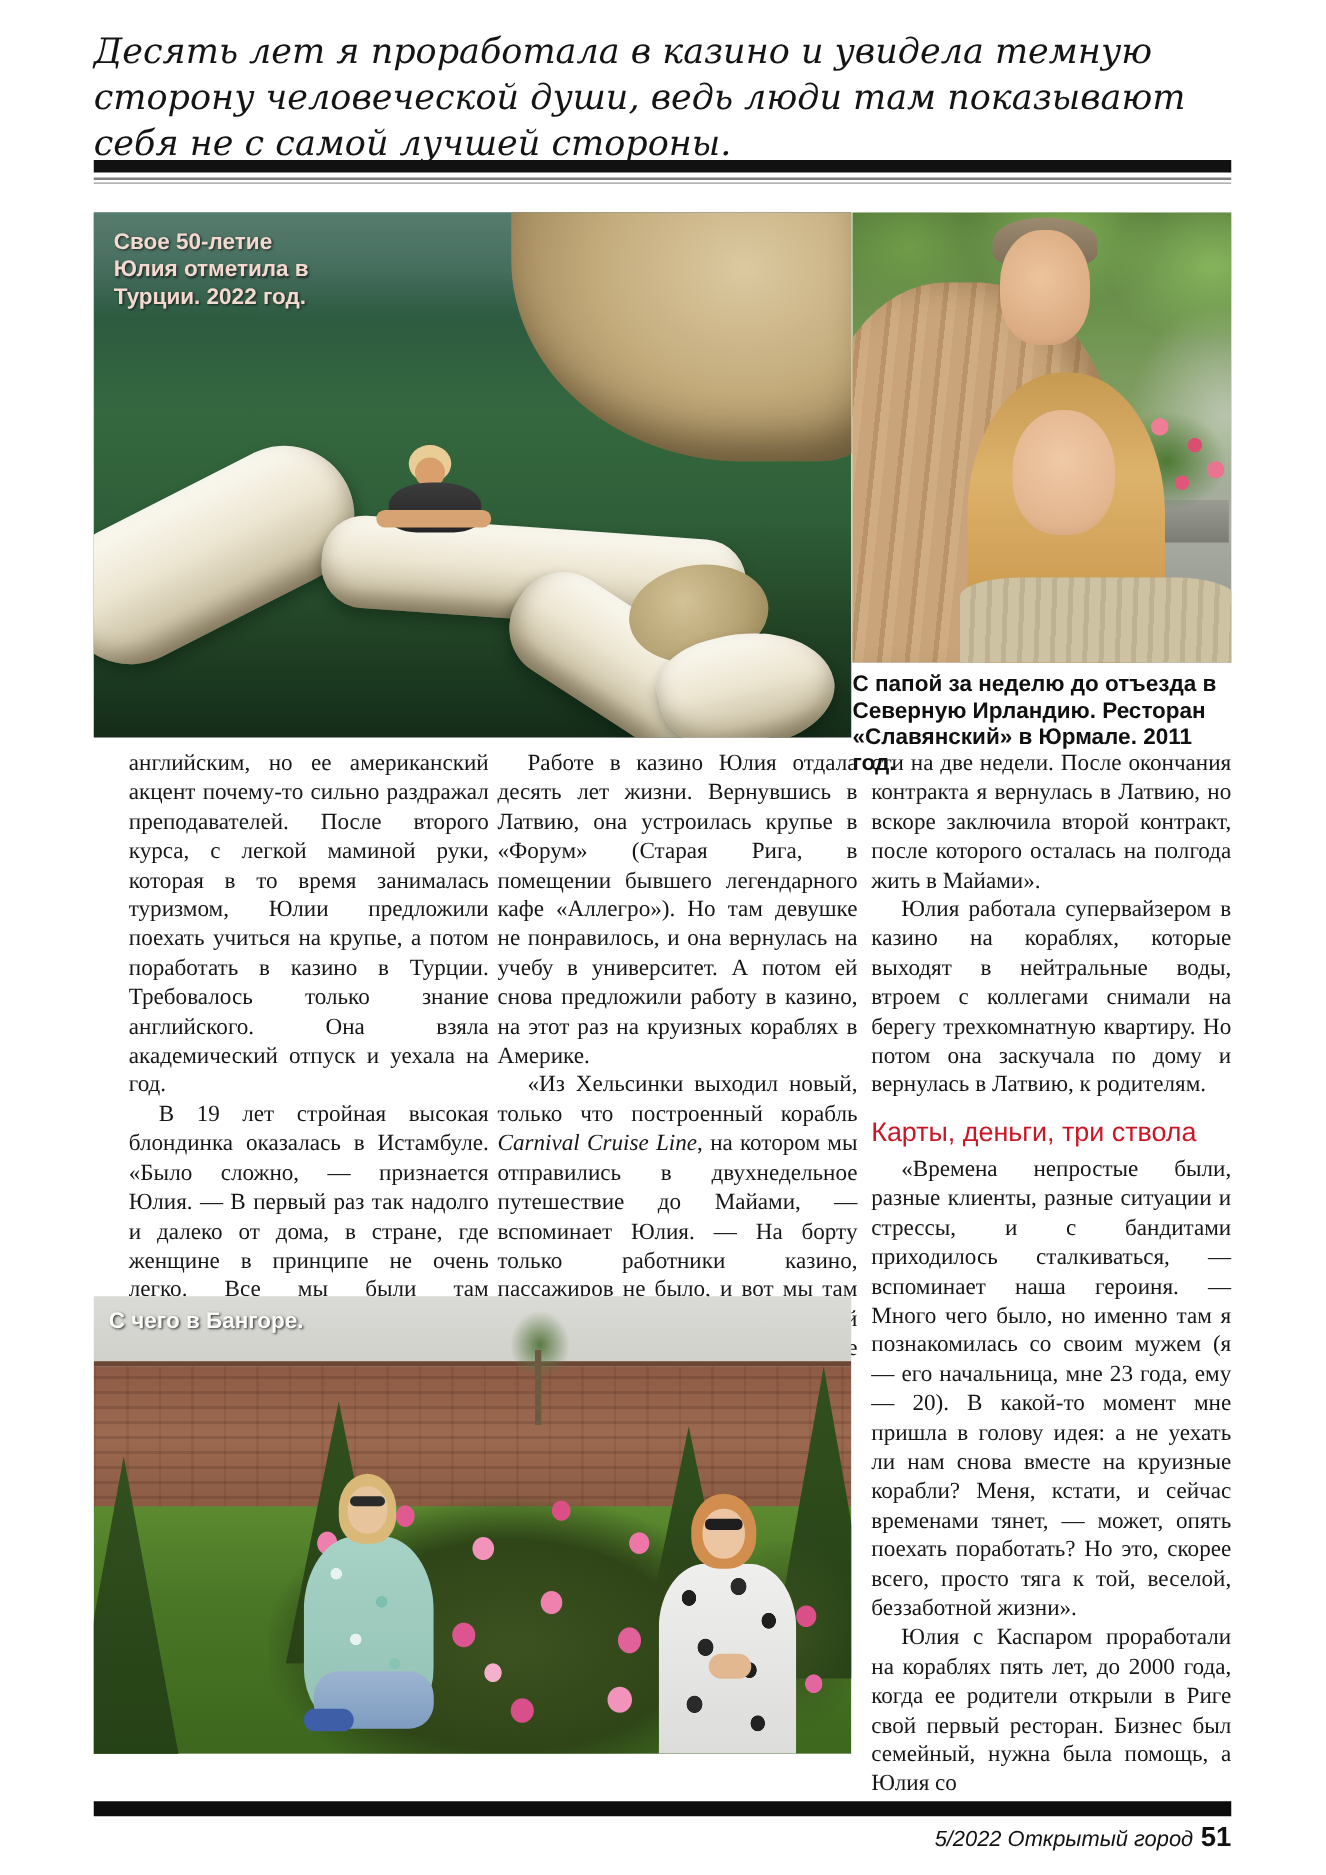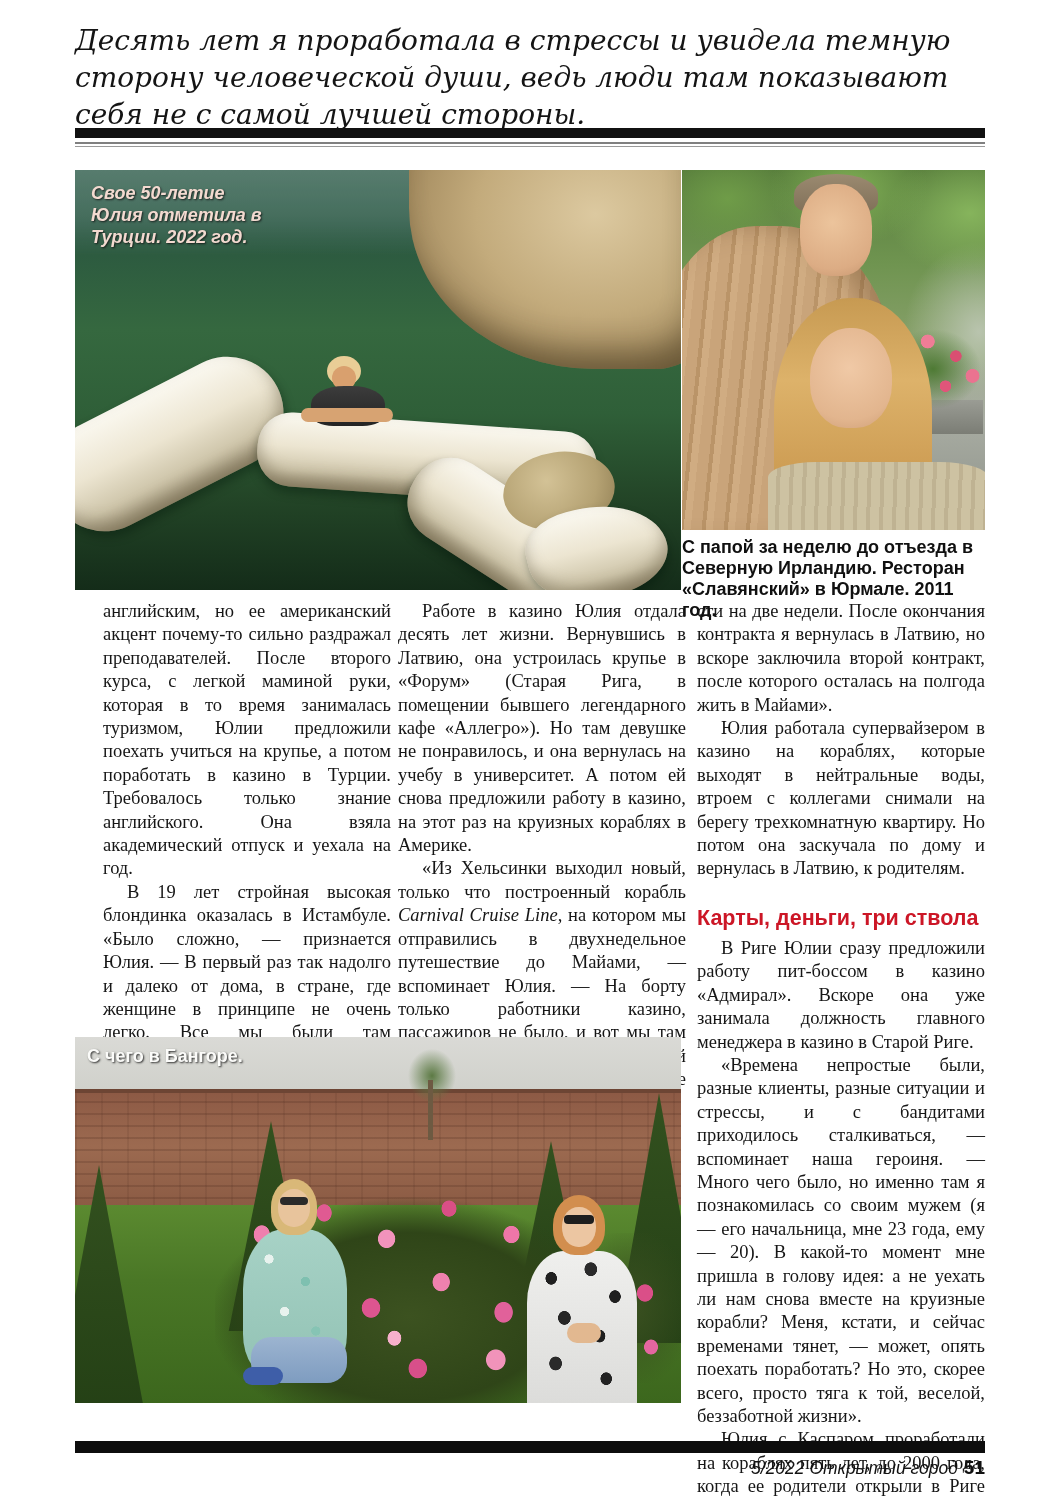--- a/index.html
+++ b/index.html
@@ -46,21 +46,21 @@
   .pool-woman-hair{left:252px;top:186px;width:34px;height:30px;border-radius:50%;background:#e9cd96;}
   .pool-woman-face{left:257px;top:196px;width:24px;height:24px;border-radius:50%;background:#d9a06e;}
   .pool-woman-body{left:236px;top:216px;width:74px;height:40px;border-radius:45% 45% 30% 30%;
     background:linear-gradient(180deg,#3c3c3c,#242424);}
   .pool-woman-arm{left:226px;top:238px;width:92px;height:14px;border-radius:8px;background:#d7a372;}
   .photo-caption-overlay{
     font-family:"Liberation Sans", sans-serif;font-weight:bold;
     font-size:18px;line-height:22px;white-space:pre-line;
     text-shadow:1px 1px 2px rgba(20,20,20,.85);
   }
-  .cap-pool{left:16px;top:12px;color:#f3dad0;font-style:italic;}
+  .cap-pool{left:16px;top:12px;color:#f3dad0;}
 
   
   .photo-father{
     left:682px;top:170px;width:303px;height:360px;overflow:hidden;
     background:
       radial-gradient(90px 70px at 15% 8%,#6f9c48 0%,rgba(90,130,60,0) 70%),
       radial-gradient(110px 80px at 55% 5%,#7fae54 0%,rgba(100,150,70,0) 72%),
       radial-gradient(120px 90px at 95% 12%,#86b45c 0%,rgba(110,160,80,0) 70%),
       radial-gradient(100px 120px at 98% 45%,#b9c4ae 0%,rgba(160,170,150,0) 75%),
       linear-gradient(180deg,#587e3c 0%,#6f9450 26%,#87a06a 48%,#98a289 70%,#9d9e96 100%);
@@ -99,23 +99,23 @@
   
   .col{top:600px;width:288px;font-size:18.5px;line-height:23.4px;
     text-align:justify;color:#161616;}
   .col p{margin:0;}
   .col p.indent{text-indent:24px;}
   .col .it{font-style:italic;}
   .col1{left:59px;margin-left:44px;}
   .col2{left:398px;}
   .col3{left:697px;}
   .col-heading{
-    font-family:"Liberation Sans", sans-serif;font-weight:bold;
+    font-family:"Liberation Sans", sans-serif;font-weight:normal;
     font-size:21.5px;line-height:24px;color:#cc1626;
-    margin:25px 0 7px;text-align:left;text-indent:0;
+    margin:13px 0 7px;text-align:left;text-indent:0;
   }
 
   
   .photo-garden{
     left:75px;top:1037px;width:606px;height:366px;overflow:hidden;
     background:linear-gradient(180deg,#dadad6 0%,#cfd0ca 16%,#c8c9c3 18%,#c8c9c3 100%);
   }
   .garden-wall{left:0;top:52px;width:100%;height:118px;
     background:
       repeating-linear-gradient(0deg,rgba(60,30,20,.18) 0 2px,transparent 2px 12px),
@@ -195,26 +195,26 @@
       radial-gradient(11px 12px at 26% 74%,#2a2a2a 0 55%,transparent 60%),
       radial-gradient(10px 11px at 72% 84%,#222 0 55%,transparent 60%),
       linear-gradient(180deg,#efefed,#dcdcda);}
   .gw2-hands{left:492px;top:286px;width:34px;height:20px;border-radius:10px;background:#e2b890;}
   .cap-garden{left:12px;top:8px;color:#fbfbf9;}
 
   
   .footer-bar{left:75px;top:1441px;width:910px;height:12px;background:#0d0d0d;}
   .footer-text{right:76px;top:1457px;font-size:17.5px;color:#111;white-space:nowrap;}
   .footer-issue{font-family:Liberation Sans, sans-serif;font-style:italic;}
-  .footer-page{font-family:"Liberation Sans", sans-serif;font-weight:bold;font-size:19px;margin-left:6px;}
+  .footer-page{font-family:"Liberation Sans", sans-serif;font-weight:bold;font-size:22px;margin-left:6px;}
 </style>
 </head>
 <body>
 
-<div class="abs header-quote">Десять лет я проработала в стрессы и увидела темную сторону человеческой души, ведь люди там показывают себя не с самой лучшей стороны.</div>
+<div class="abs header-quote">Десять лет я проработала в казино и увидела темную сторону человеческой души, ведь люди там показывают себя не с самой лучшей стороны.</div>
 <div class="abs rule-black"></div>
 <div class="abs rule-gray"></div>
 
 <div class="abs photo-pool">
   <div class="abs pool-topwater"></div>
   <div class="abs pool-rock"></div>
   <div class="abs marble m1"></div>
   <div class="abs marble m2"></div>
   <div class="abs marble m3"></div>
   <div class="abs m4"></div>
@@ -248,21 +248,20 @@
     <p class="indent"><span>В 19 лет стройная высокая блондинка оказалась в Истамбуле. «Было сложно, — признается Юлия. — В первый раз так надолго и далеко от дома, в стране, где женщине в принципе не очень легко. Все мы были там «наташами». Мы жили и работали вдвоем с подружкой. Хотя, конечно, жили весело, мы ж молодые были, зарабатывали неплохо по тем временам».</span></p>
   </div>
 <div class="abs col col2">
     <p class="indent"><span>Работе в казино Юлия отдала десять лет жизни. Вернувшись в Латвию, она устроилась крупье в «Форум» (Старая Рига, в помещении бывшего легендарного кафе «Аллегро»). Но там девушке не понравилось, и она вернулась на учебу в университет. А потом ей снова предложили работу в казино, на этот раз на круизных кораблях в Америке.</span></p>
     <p class="indent"><span>«Из Хельсинки выходил новый, только что построенный корабль </span><span class="it">Carnival Cruise Line</span><span>, на котором мы отправились в двухнедельное путешествие до Майами, — вспоминает Юлия. — На борту только работники казино, пассажиров не было, и вот мы там две недели тусили. Мой первый контракт — 11 месяцев. Мама даже ко мне приезжала в го-</span></p>
   </div>
 <div class="abs col col3">
     <p><span>сти на две недели. После окончания контракта я вернулась в Латвию, но вскоре заключила второй контракт, после которого осталась на полгода жить в Майами».</span></p>
     <p class="indent"><span>Юлия работала супервайзером в казино на кораблях, которые выходят в нейтральные воды, втроем с коллегами снимали на берегу трехкомнатную квартиру. Но потом она заскучала по дому и вернулась в Латвию, к родителям.</span></p>
     <div class="col-heading" style="color: rgb(204, 22, 38);">Карты, деньги, три ствола</div>
-    <p class="indent"><span>В Риге Юлии сразу предложили работу пит-боссом в казино «Адмирал». Вскоре она уже занимала должность главного менеджера в казино в Старой Риге.</span></p>
     <p class="indent"><span>«Времена непростые были, разные клиенты, разные ситуации и стрессы, и с бандитами приходилось сталкиваться, — вспоминает наша героиня. — Много чего было, но именно там я познакомилась со своим мужем (я — его начальница, мне 23 года, ему — 20). В какой-то момент мне пришла в голову идея: а не уехать ли нам снова вместе на круизные корабли? Меня, кстати, и сейчас временами тянет, — может, опять поехать поработать? Но это, скорее всего, просто тяга к той, веселой, беззаботной жизни».</span></p>
     <p class="indent"><span>Юлия с Каспаром проработали на кораблях пять лет, до 2000 года, когда ее родители открыли в Риге свой первый ресторан. Бизнес был семейный, нужна была помощь, а Юлия со</span></p>
   </div>
 
 <div class="abs photo-garden">
   <div class="abs garden-wall"></div>
   <div class="abs garden-lawn"></div>
   <div class="abs garden-tree"></div>
   <div class="abs cone cone1"></div>
   <div class="abs cone cone2"></div>

